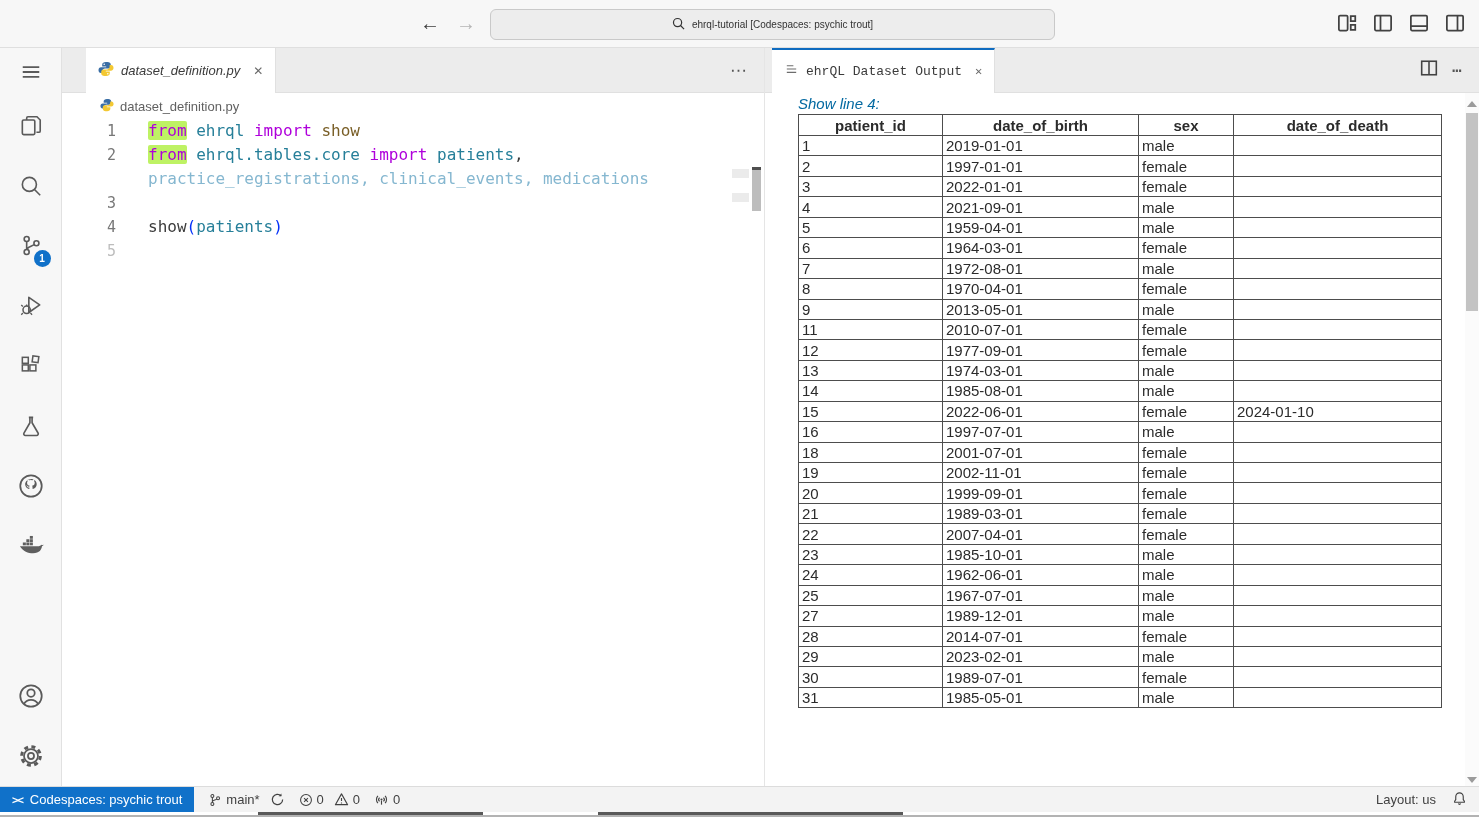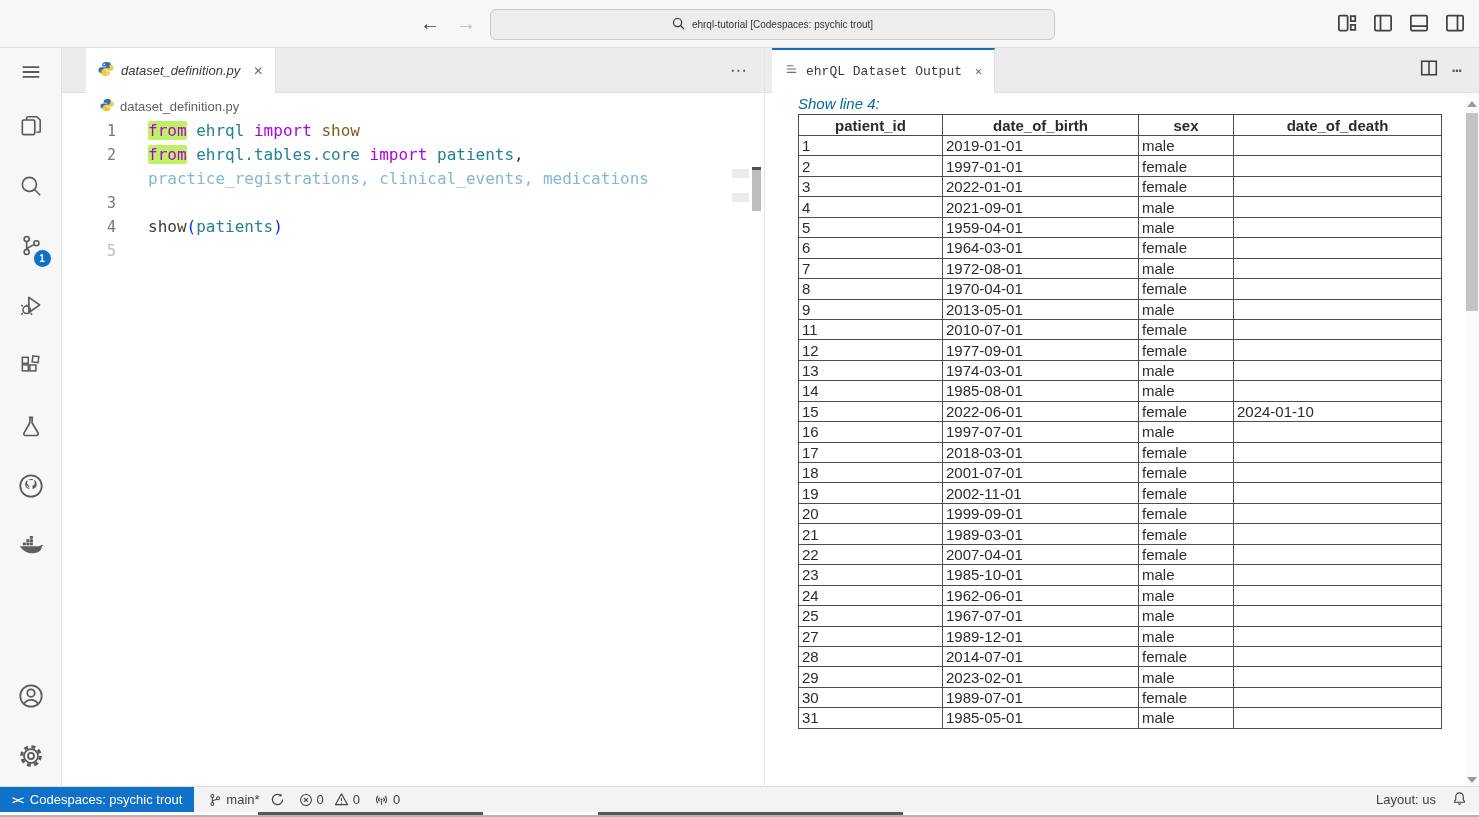--- a/index.html
+++ b/index.html
@@ -398,26 +398,20 @@
               <td>female</td>
               <td>2024-01-10</td>
             </tr>
             <tr>
               <td>16</td>
               <td>1997-07-01</td>
               <td>male</td>
               <td></td>
             </tr>
             <tr>
-              <td>17</td>
-              <td>2018-03-01</td>
-              <td>female</td>
-              <td></td>
-            </tr>
-            <tr>
               <td>18</td>
               <td>2001-07-01</td>
               <td>female</td>
               <td></td>
             </tr>
             <tr>
               <td>19</td>
               <td>2002-11-01</td>
               <td>female</td>
               <td></td>

